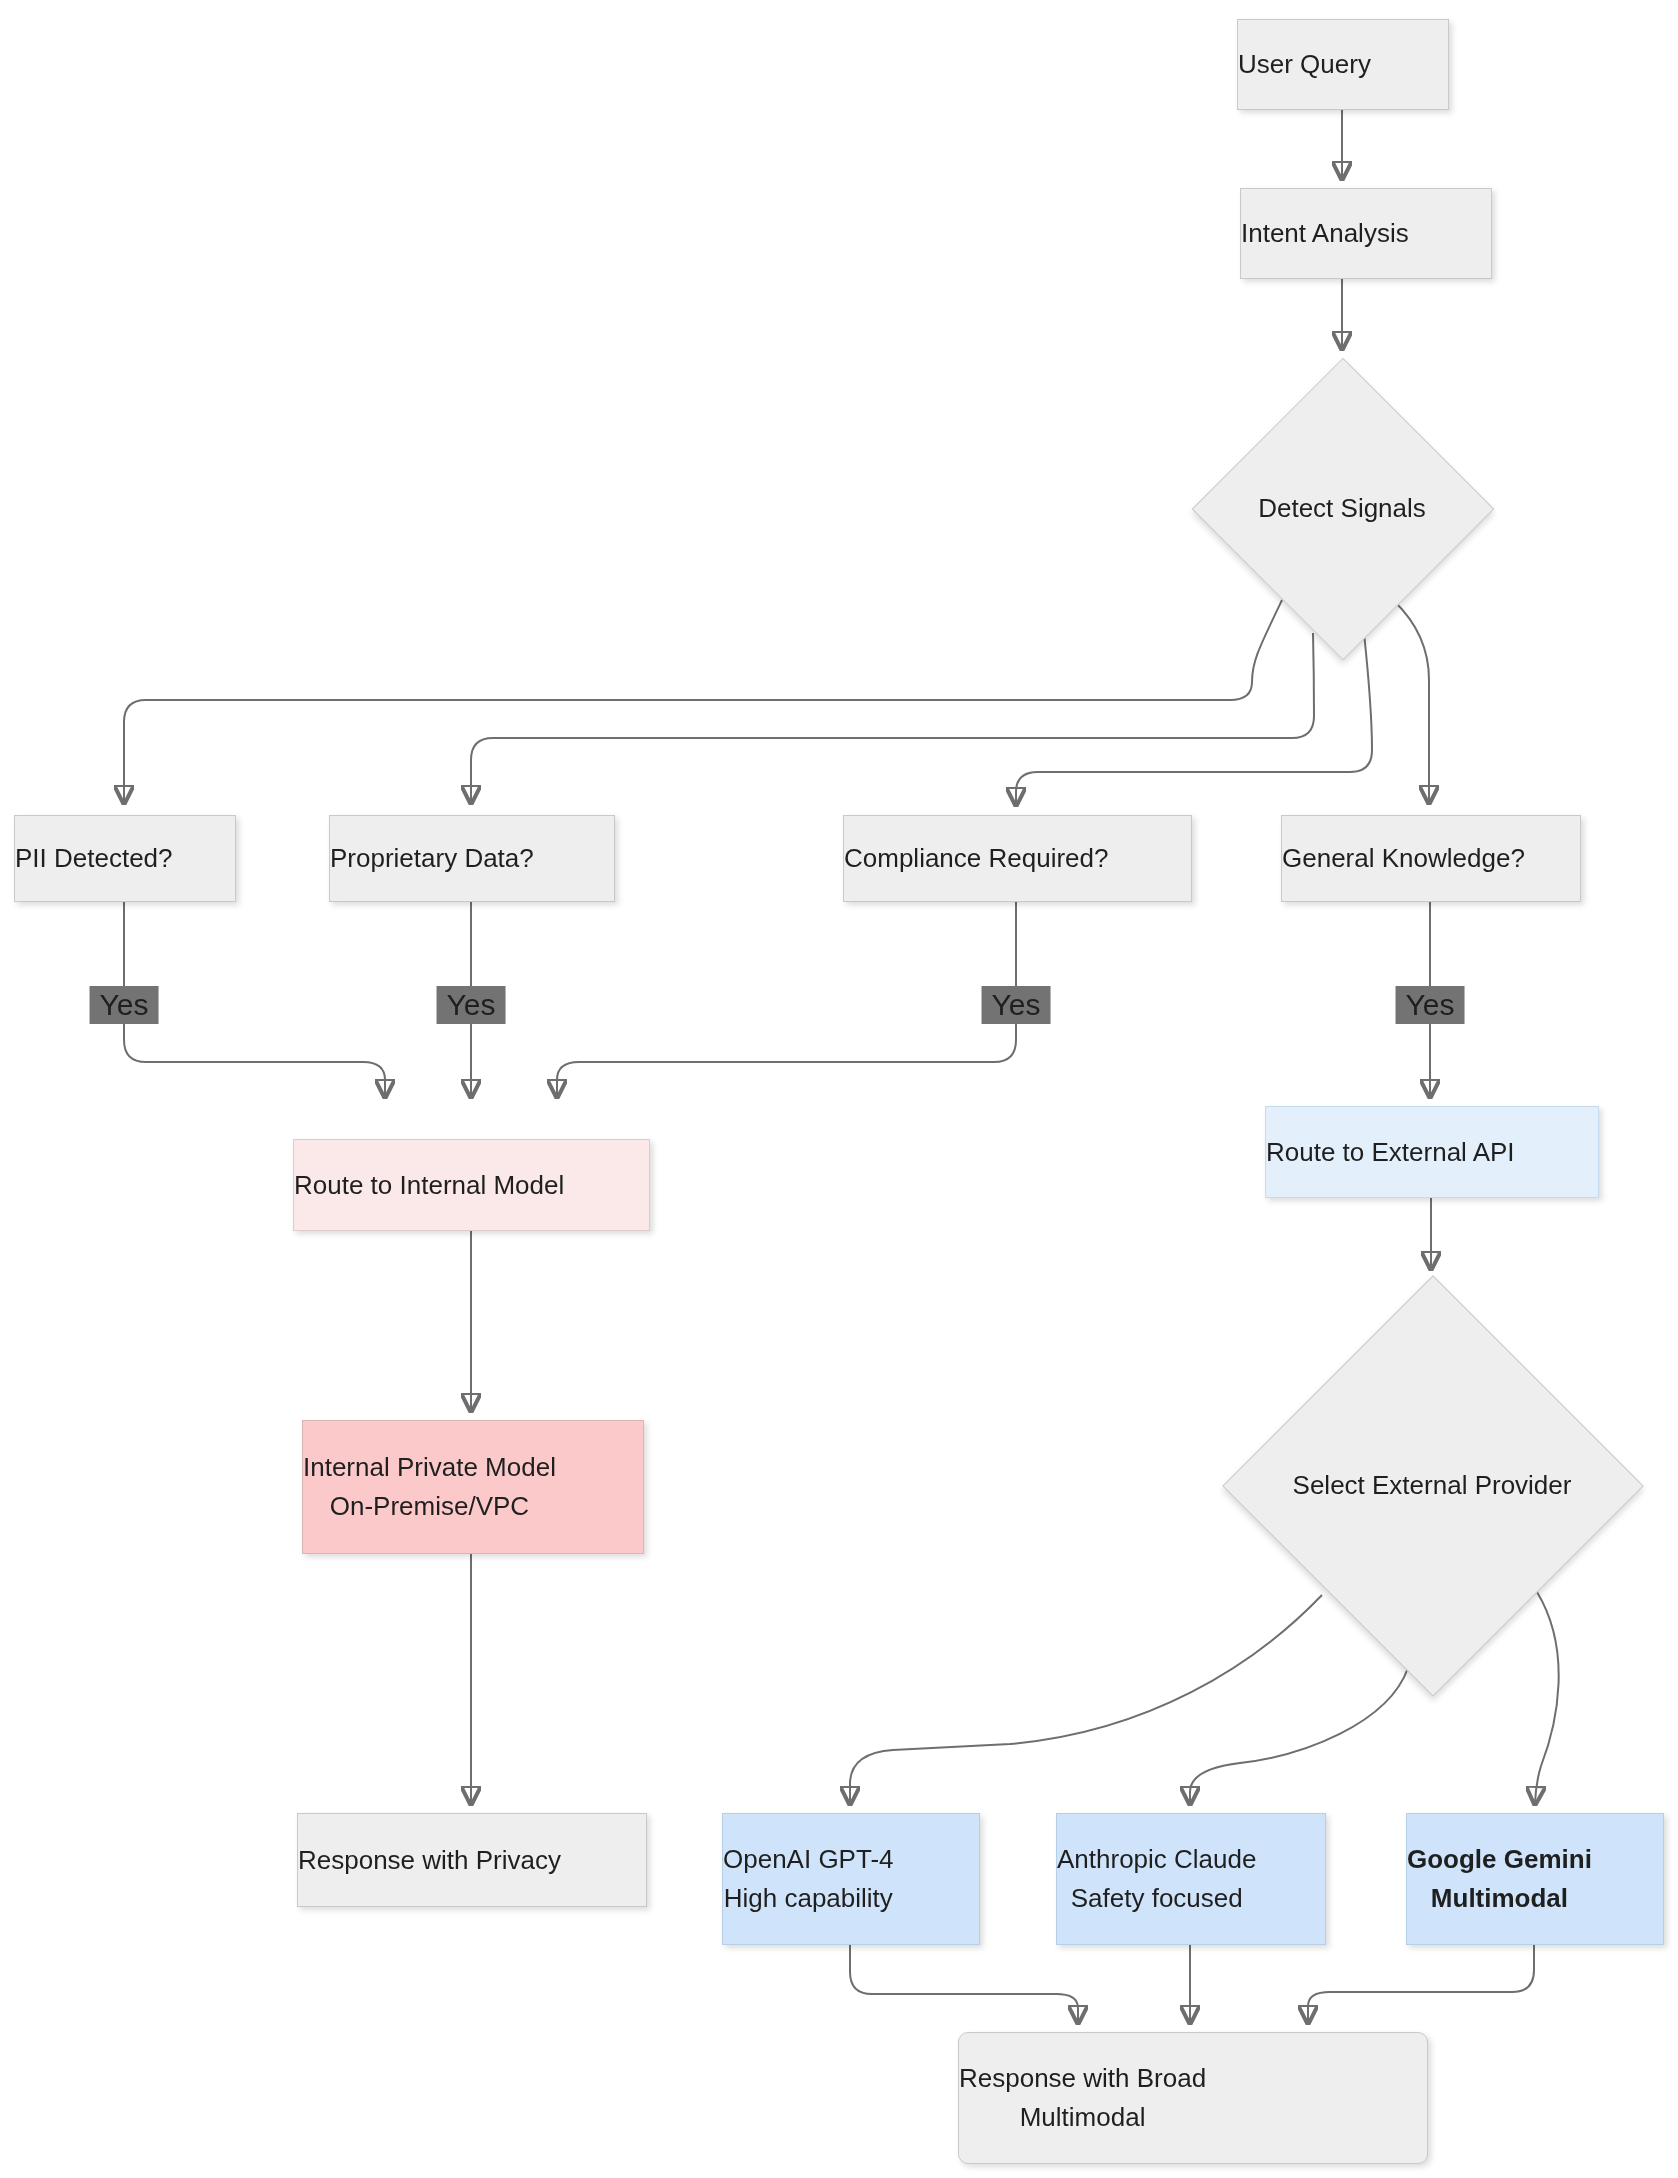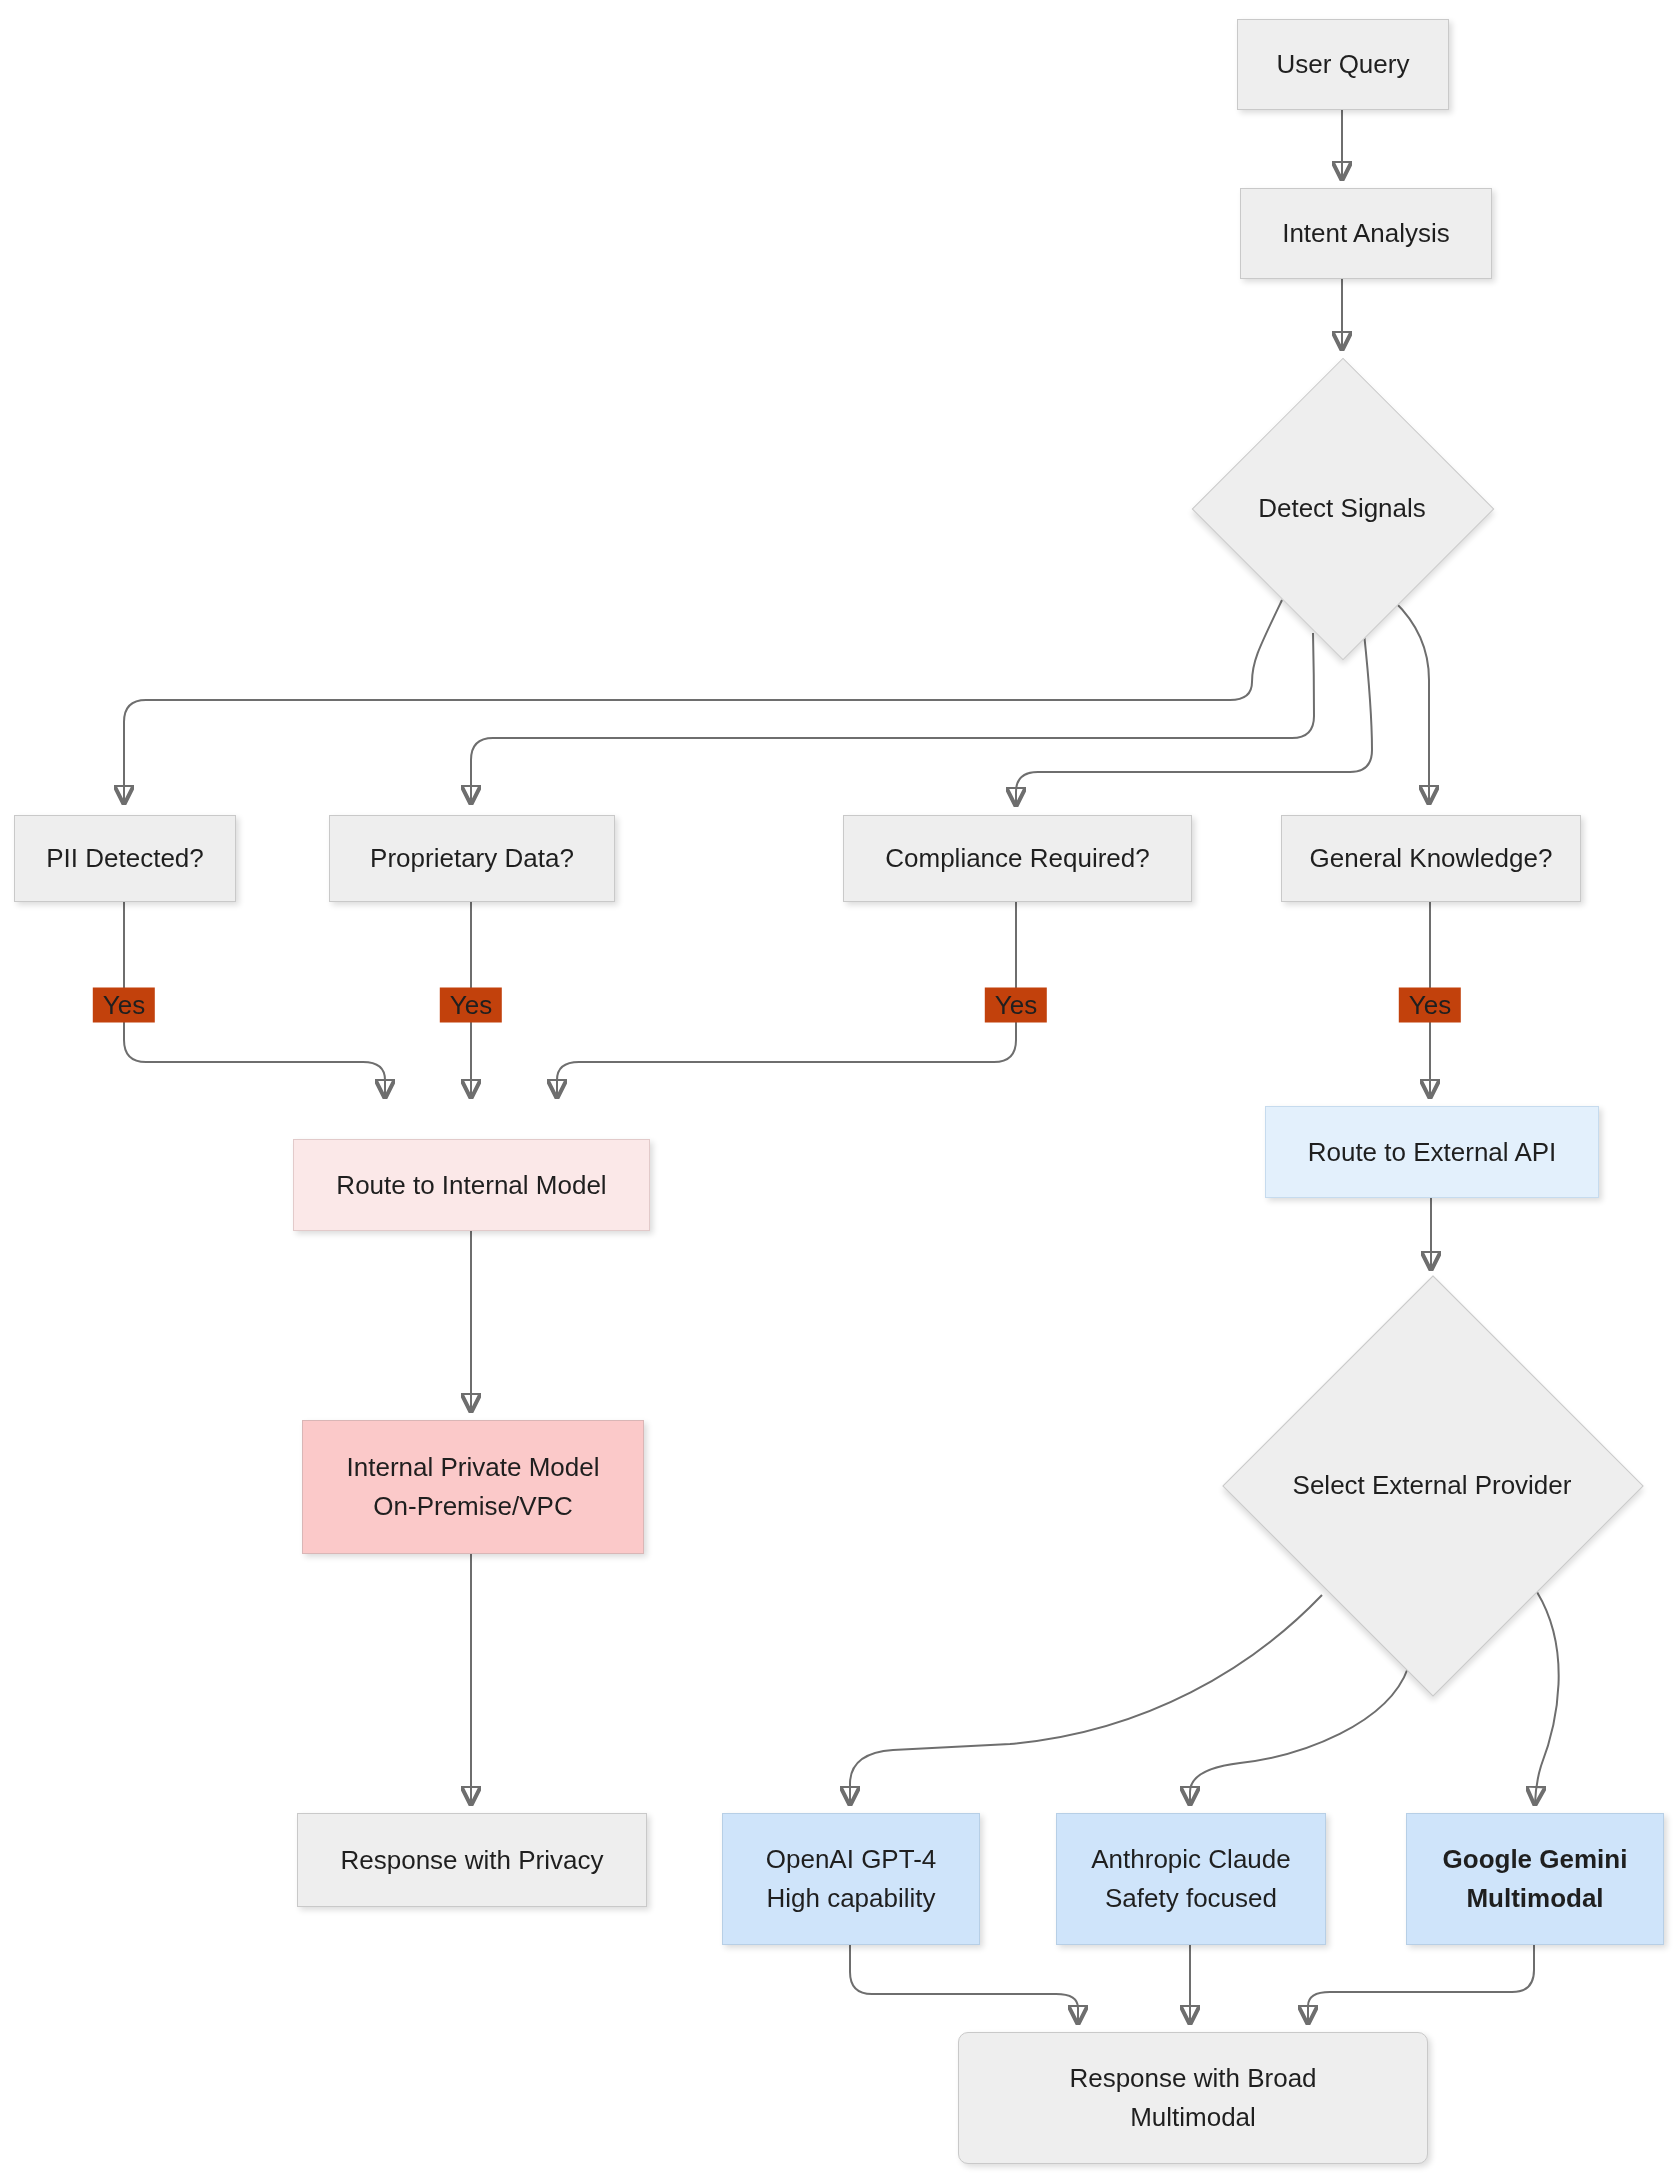--- a/index.html
+++ b/index.html
@@ -1,36 +1,36 @@
 <!DOCTYPE html>
 <html><head>
 <meta charset="utf-8">
 <style>
   html,body{margin:0;padding:0;background:#ffffff;}
   body{width:1678px;font-family:"Liberation Sans", sans-serif;}
   .canvas{position:relative;width:1678px;height:2178px;background:#ffffff;overflow:hidden;}
   .edges{position:absolute;left:0;top:0;z-index:1;}
   .edges path{fill:none;stroke:#6e6e6e;stroke-width:2px;}
-  .node{position:absolute;z-index:2;display:flex;align-items:center;justify-content:center;
+  .node{position:absolute;z-index:2;display:flex;align-items:center;
         text-align:center;color:#1f1f1f;font-size:26px;line-height:1.5;
         border:1px solid #c9c9c9;box-shadow:3px 3px 6px rgba(0,0,0,0.14);}
   .node .lbl{display:block;}
   .gray{border-color:#c9c9c9;}
   .pink-light{border-color:#e2caca;}
   .pink{border-color:#d9b6b6;}
   .blue-light{border-color:#c6dbee;}
   .blue{border-color:#b7cfe6;}
   .diamond-wrap{position:absolute;z-index:2;}
   .diamond-shape{position:absolute;border:1px solid #c9c9c9;box-shadow:3px 3px 6px rgba(0,0,0,0.14);}
   .d1 .diamond-shape{left:44px;top:44px;width:212px;height:212px;transform:rotate(45deg);}
   .d2 .diamond-shape{left:62px;top:60px;width:296px;height:296px;transform:rotate(45deg);}
   .diamond-label{position:absolute;left:0;top:0;width:100%;height:100%;display:flex;
         align-items:center;justify-content:center;color:#1f1f1f;font-size:26px;z-index:3;}
-  .edge-label{position:absolute;z-index:3;transform:translate(-50%,-50%);background:#c2410c;
-        padding:2px 10px;color:#1f1f1f;font-size:26px;}
+  .edge-label{position:absolute;z-index:3;transform:translate(-50%,-50%);background:#737373;
+        padding:2px 10px;color:#1f1f1f;font-size:30px;}
 </style>
 </head>
 <body>
 
 <div class="canvas">
 
   <svg class="edges" width="1678" height="2178" viewBox="0 0 1678 2178">
     <defs>
       <marker id="arrow" viewBox="0 0 10 10" refX="8.5" refY="5" markerWidth="10" markerHeight="10" orient="auto-start-reverse" markerUnits="strokeWidth">
         <path d="M0,0 L10,5 L0,10 z" fill="#585858"></path>

